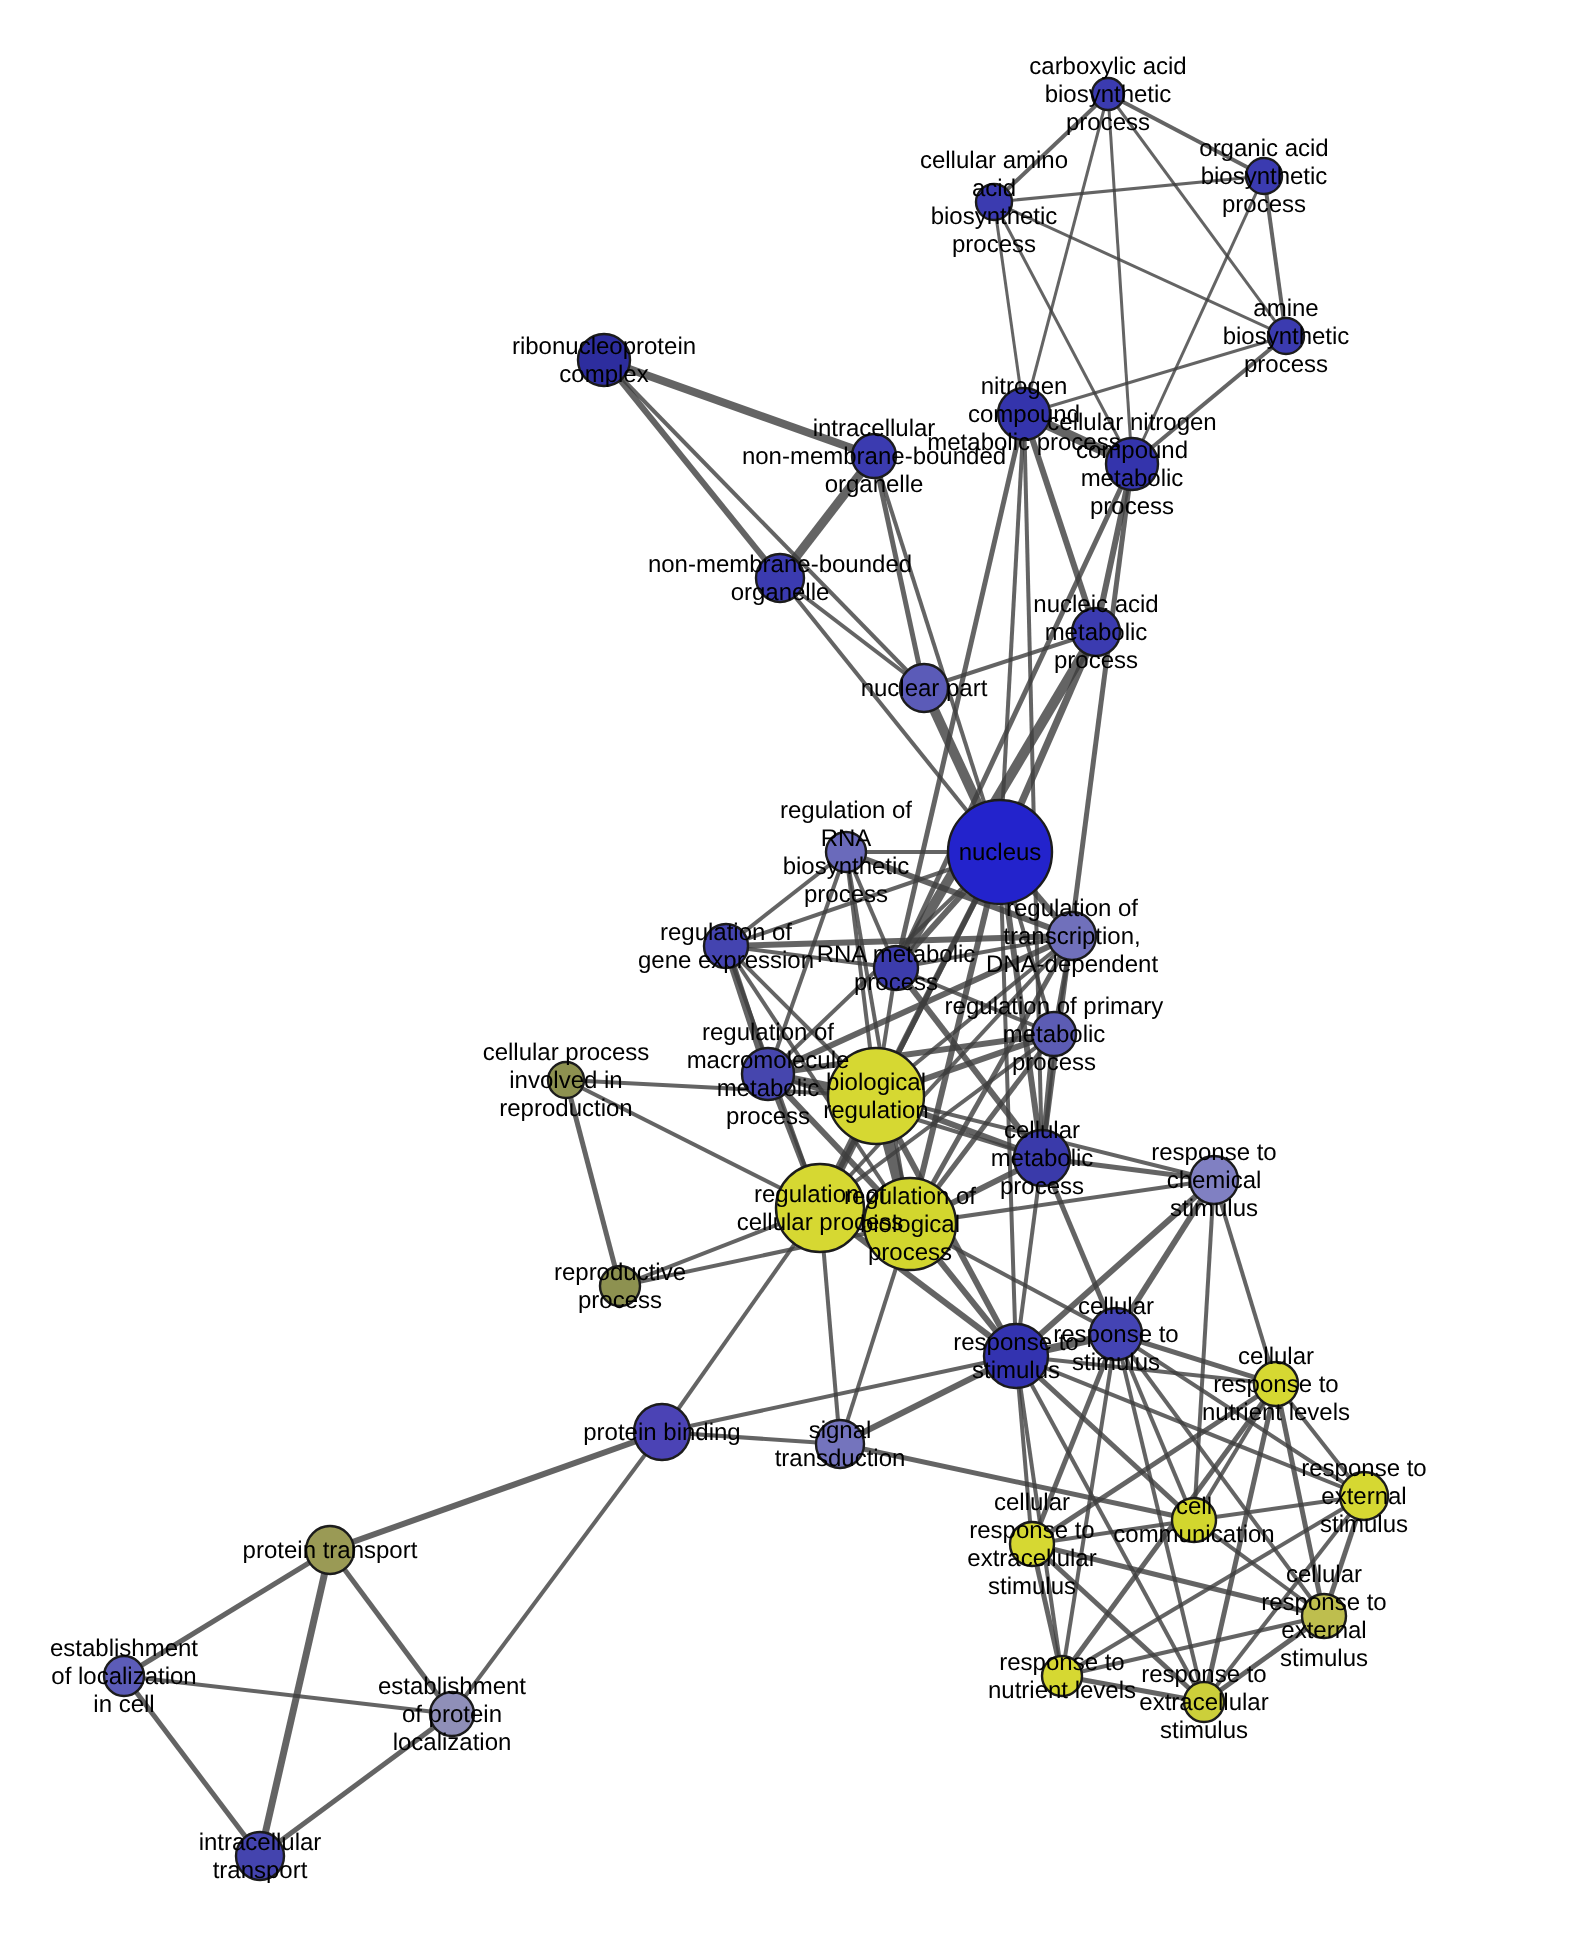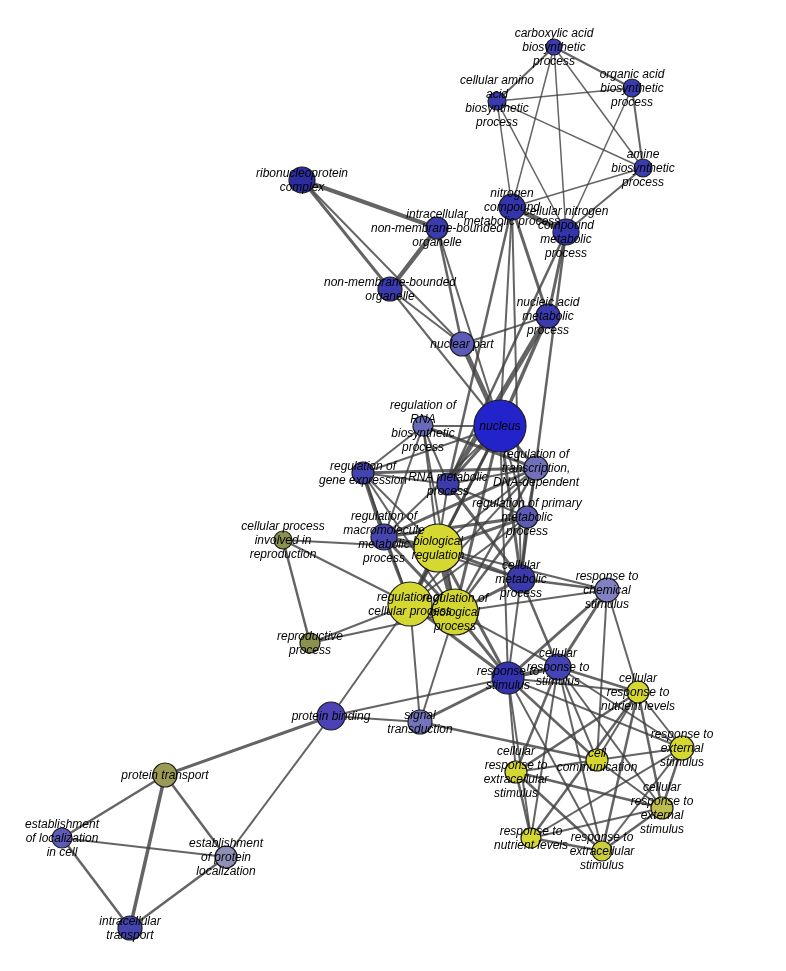--- a/index.html
+++ b/index.html
@@ -2,21 +2,20 @@
 <html><head>
 <meta charset="utf-8">
 <style>
   html,body{margin:0;padding:0;background:#ffffff;}
   .stage{
     position:relative;
     width:786px;height:971px;
     background:#ec4899;
     overflow:hidden;
     font-family:"Liberation Sans",sans-serif;
-    font-style:italic;
   }
   .node-label{
     font-family:"Liberation Sans",sans-serif;
     font-size:12px;
     fill:#000000;
   }
   svg{display:block;}
 </style>
 </head>
 <body>

